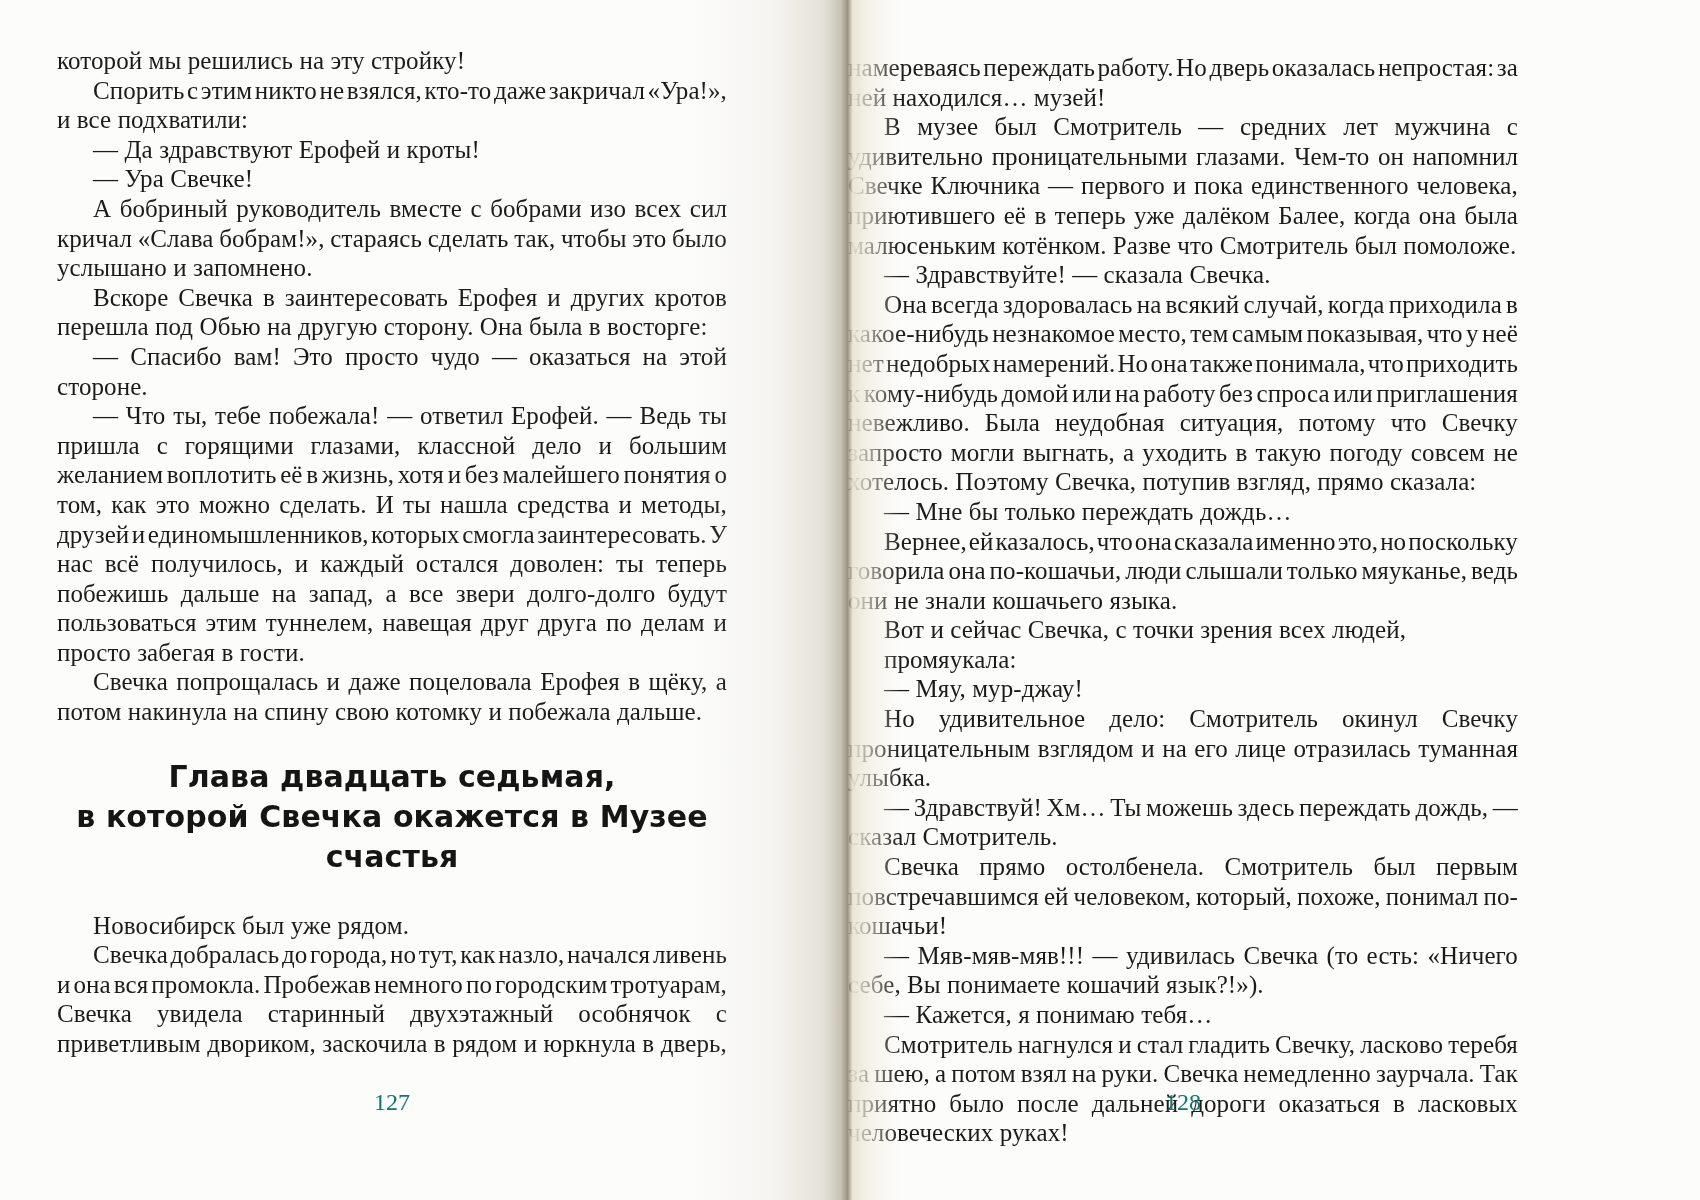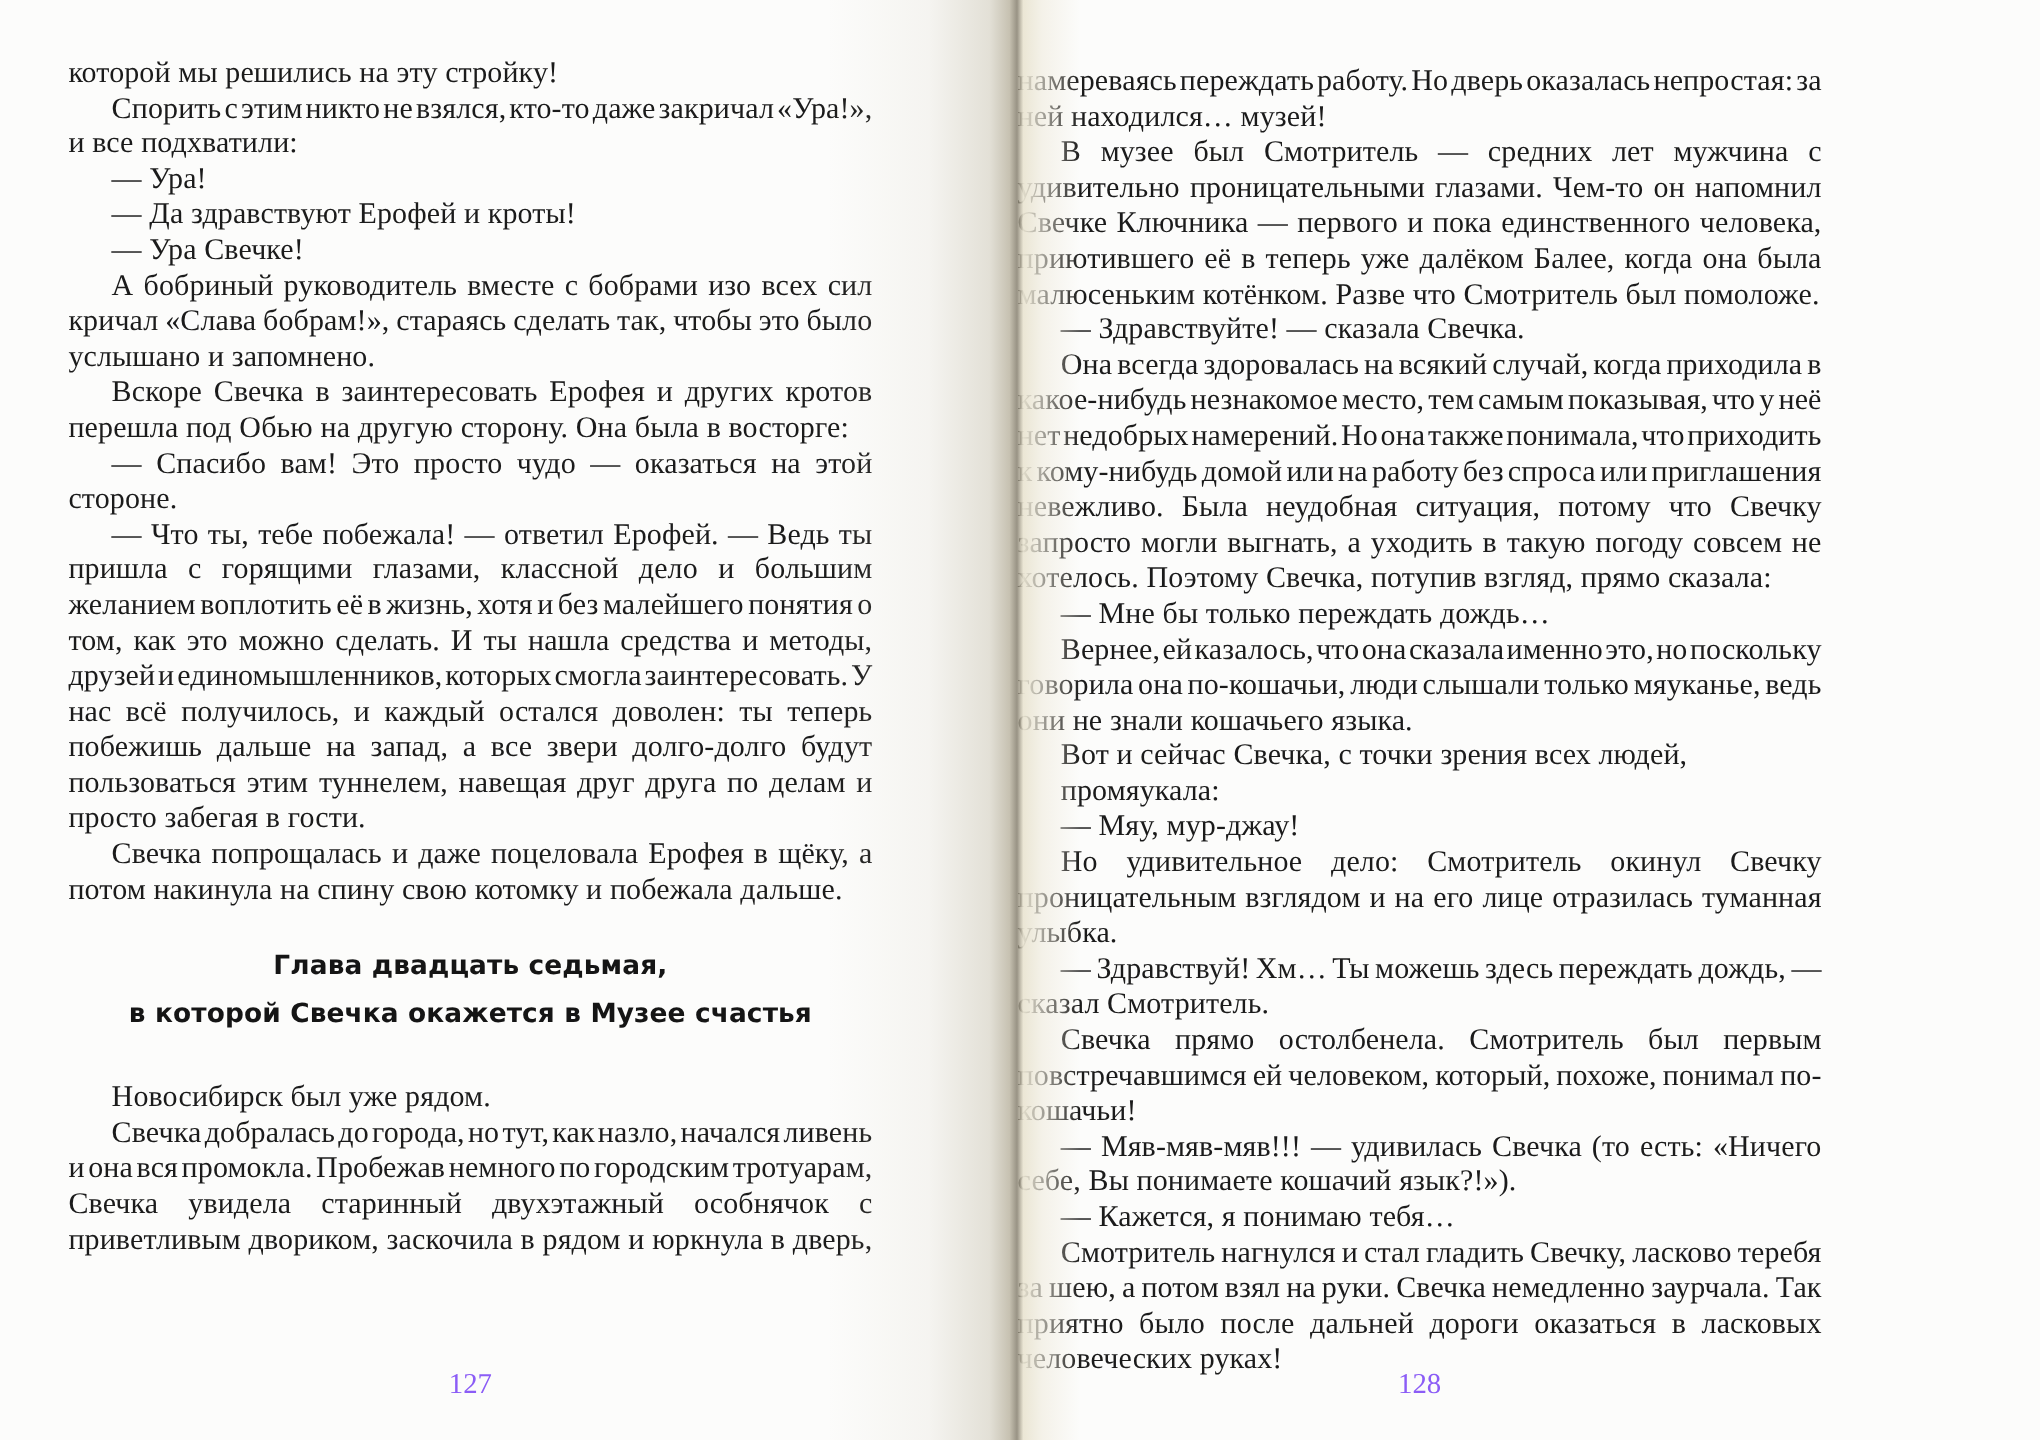--- a/index.html
+++ b/index.html
@@ -13,26 +13,26 @@
   #right-page{left:848px;width:670px;padding-top:53px;}
   .ln{
     line-height:29.6px;font-size:25px;color:#1b1b1b;
     letter-spacing:0.1px;
   }
   .jst{display:flex;justify-content:space-between;flex-wrap:nowrap;min-width:0;}
   .ind{padding-left:36px;}
   .hd{
     text-align:center;
     font-family:"DejaVu Sans","Liberation Sans",sans-serif;
-    font-weight:bold;font-size:22px;line-height:40px;color:#151515;
+    font-weight:bold;font-size:30px;line-height:40px;color:#151515;
   }
   .gap{width:100%;}
   .pagenum{
-    position:absolute;top:1141px;left:0;width:100%;text-align:center;
-    font-size:24px;color:#8b5cf6;
+    position:absolute;top:1089px;left:0;width:100%;text-align:center;
+    font-size:24px;color:#0f766e;
   }
   #gutter{
     position:absolute;top:0;left:690px;width:210px;height:1200px;
     pointer-events:none;
     background:linear-gradient(to right,
       rgba(215,210,196,0) 0%,
       rgba(213,208,192,0.18) 40%,
       rgba(196,190,170,0.45) 64%,
       rgba(170,162,138,0.65) 72%,
       rgba(110,102,82,0.70) 75%,
@@ -53,21 +53,20 @@
         <span>этим</span>
         <span>никто</span>
         <span>не</span>
         <span>взялся,</span>
         <span>кто-то</span>
         <span>даже</span>
         <span>закричал</span>
         <span>«Ура!»,</span>
       </div>
       <div class="ln end">и все подхватили:</div>
-      <div class="ln end ind">— Ура!</div>
       <div class="ln end ind">— Да здравствуют Ерофей и кроты!</div>
       <div class="ln end ind">— Ура Свечке!</div>
       <div class="ln jst ind">
         <span>А</span>
         <span>бобриный</span>
         <span>руководитель</span>
         <span>вместе</span>
         <span>с</span>
         <span>бобрами</span>
         <span>изо</span>

